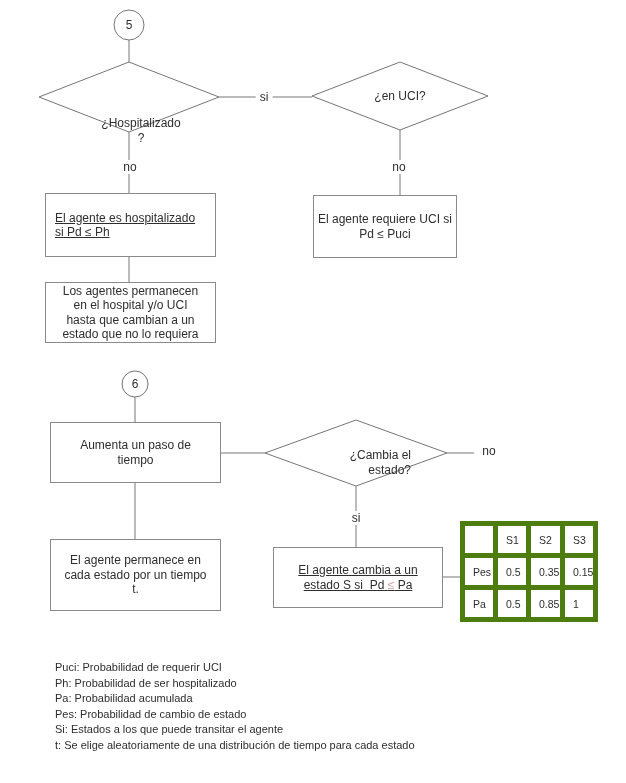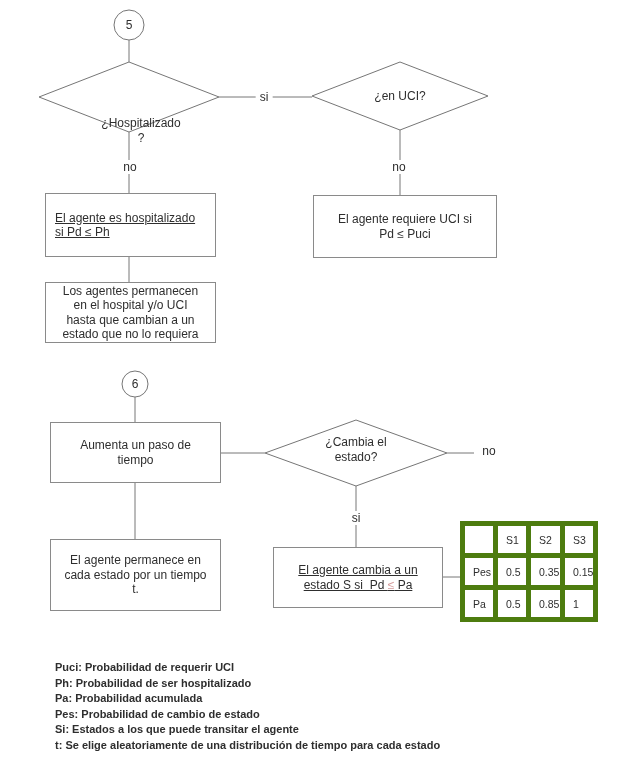--- a/index.html
+++ b/index.html
@@ -70,21 +70,20 @@
     vertical-align: middle;
     background: #ffffff;
   }
 
   #legend {
     position: absolute;
     left: 55px;
     top: 660px;
     font-size: 11px;
     line-height: 15.6px;
-    font-weight: bold;
   }
 </style>
 </head>
 <body>
 
 <div id="canvas">
 
   <svg id="lines-layer" width="626" height="783">
 
     <circle class="shape" cx="129" cy="25" r="15"></circle>
@@ -105,38 +104,38 @@
     <line class="edge" x1="135" y1="483" x2="135" y2="539"></line>
     <line class="edge" x1="442" y1="577" x2="460" y2="577"></line>
   </svg>
 
   <div class="connector-number" style="left:129px; top:25px;">5</div>
   <div class="connector-number" style="left:135px; top:384px;">6</div>
 
   <div class="shape-label" style="left:141px; top:97px; width:140px;margin-top:33px;">¿Hospitalizado
 ?</div>
   <div class="shape-label" style="left:400px; top:96px; width:120px;">¿en UCI?</div>
-  <div class="shape-label" style="left:356px; top:449px; width:110px;">¿Cambia el
+  <div class="shape-label" style="left:356px; top:462px; width:110px;text-align:right;">¿Cambia el
 estado?</div>
 
   <div class="edge-label" style="left:264px; top:97px;">si</div>
   <div class="edge-label" style="left:130px; top:167px;">no</div>
   <div class="edge-label" style="left:399px; top:167px;">no</div>
   <div class="edge-label" style="left:489px; top:451px;">no</div>
   <div class="edge-label" style="left:356px; top:518px;">si</div>
 
   <div class="process-box left-text" style="left:45px; top:193px; width:171px; height:64px;text-decoration:underline;">El agente es hospitalizado
 si Pd ≤ Ph</div>
 
   <div class="process-box" style="left:45px; top:282px; width:171px; height:61px;">Los agentes permanecen
 en el hospital y/o UCI
 hasta que cambian a un
 estado que no lo requiera</div>
 
-  <div class="process-box" style="left:313px; top:195px; width:184px; height:63px;">El agente requiere UCI si
+  <div class="process-box" style="left:313px; top:195px; width:144px; height:63px;">El agente requiere UCI si
 Pd ≤ Puci</div>
 
   <div class="process-box" style="left:50px; top:422px; width:171px; height:61px;">Aumenta un paso de
 tiempo</div>
 
   <div class="process-box" style="left:50px; top:539px; width:171px; height:72px;">El agente permanece en
 cada estado por un tiempo
 t.</div>
 
   <div class="process-box" style="left:273px; top:547px; width:170px; height:61px; flex-direction:column;text-decoration:underline;">

